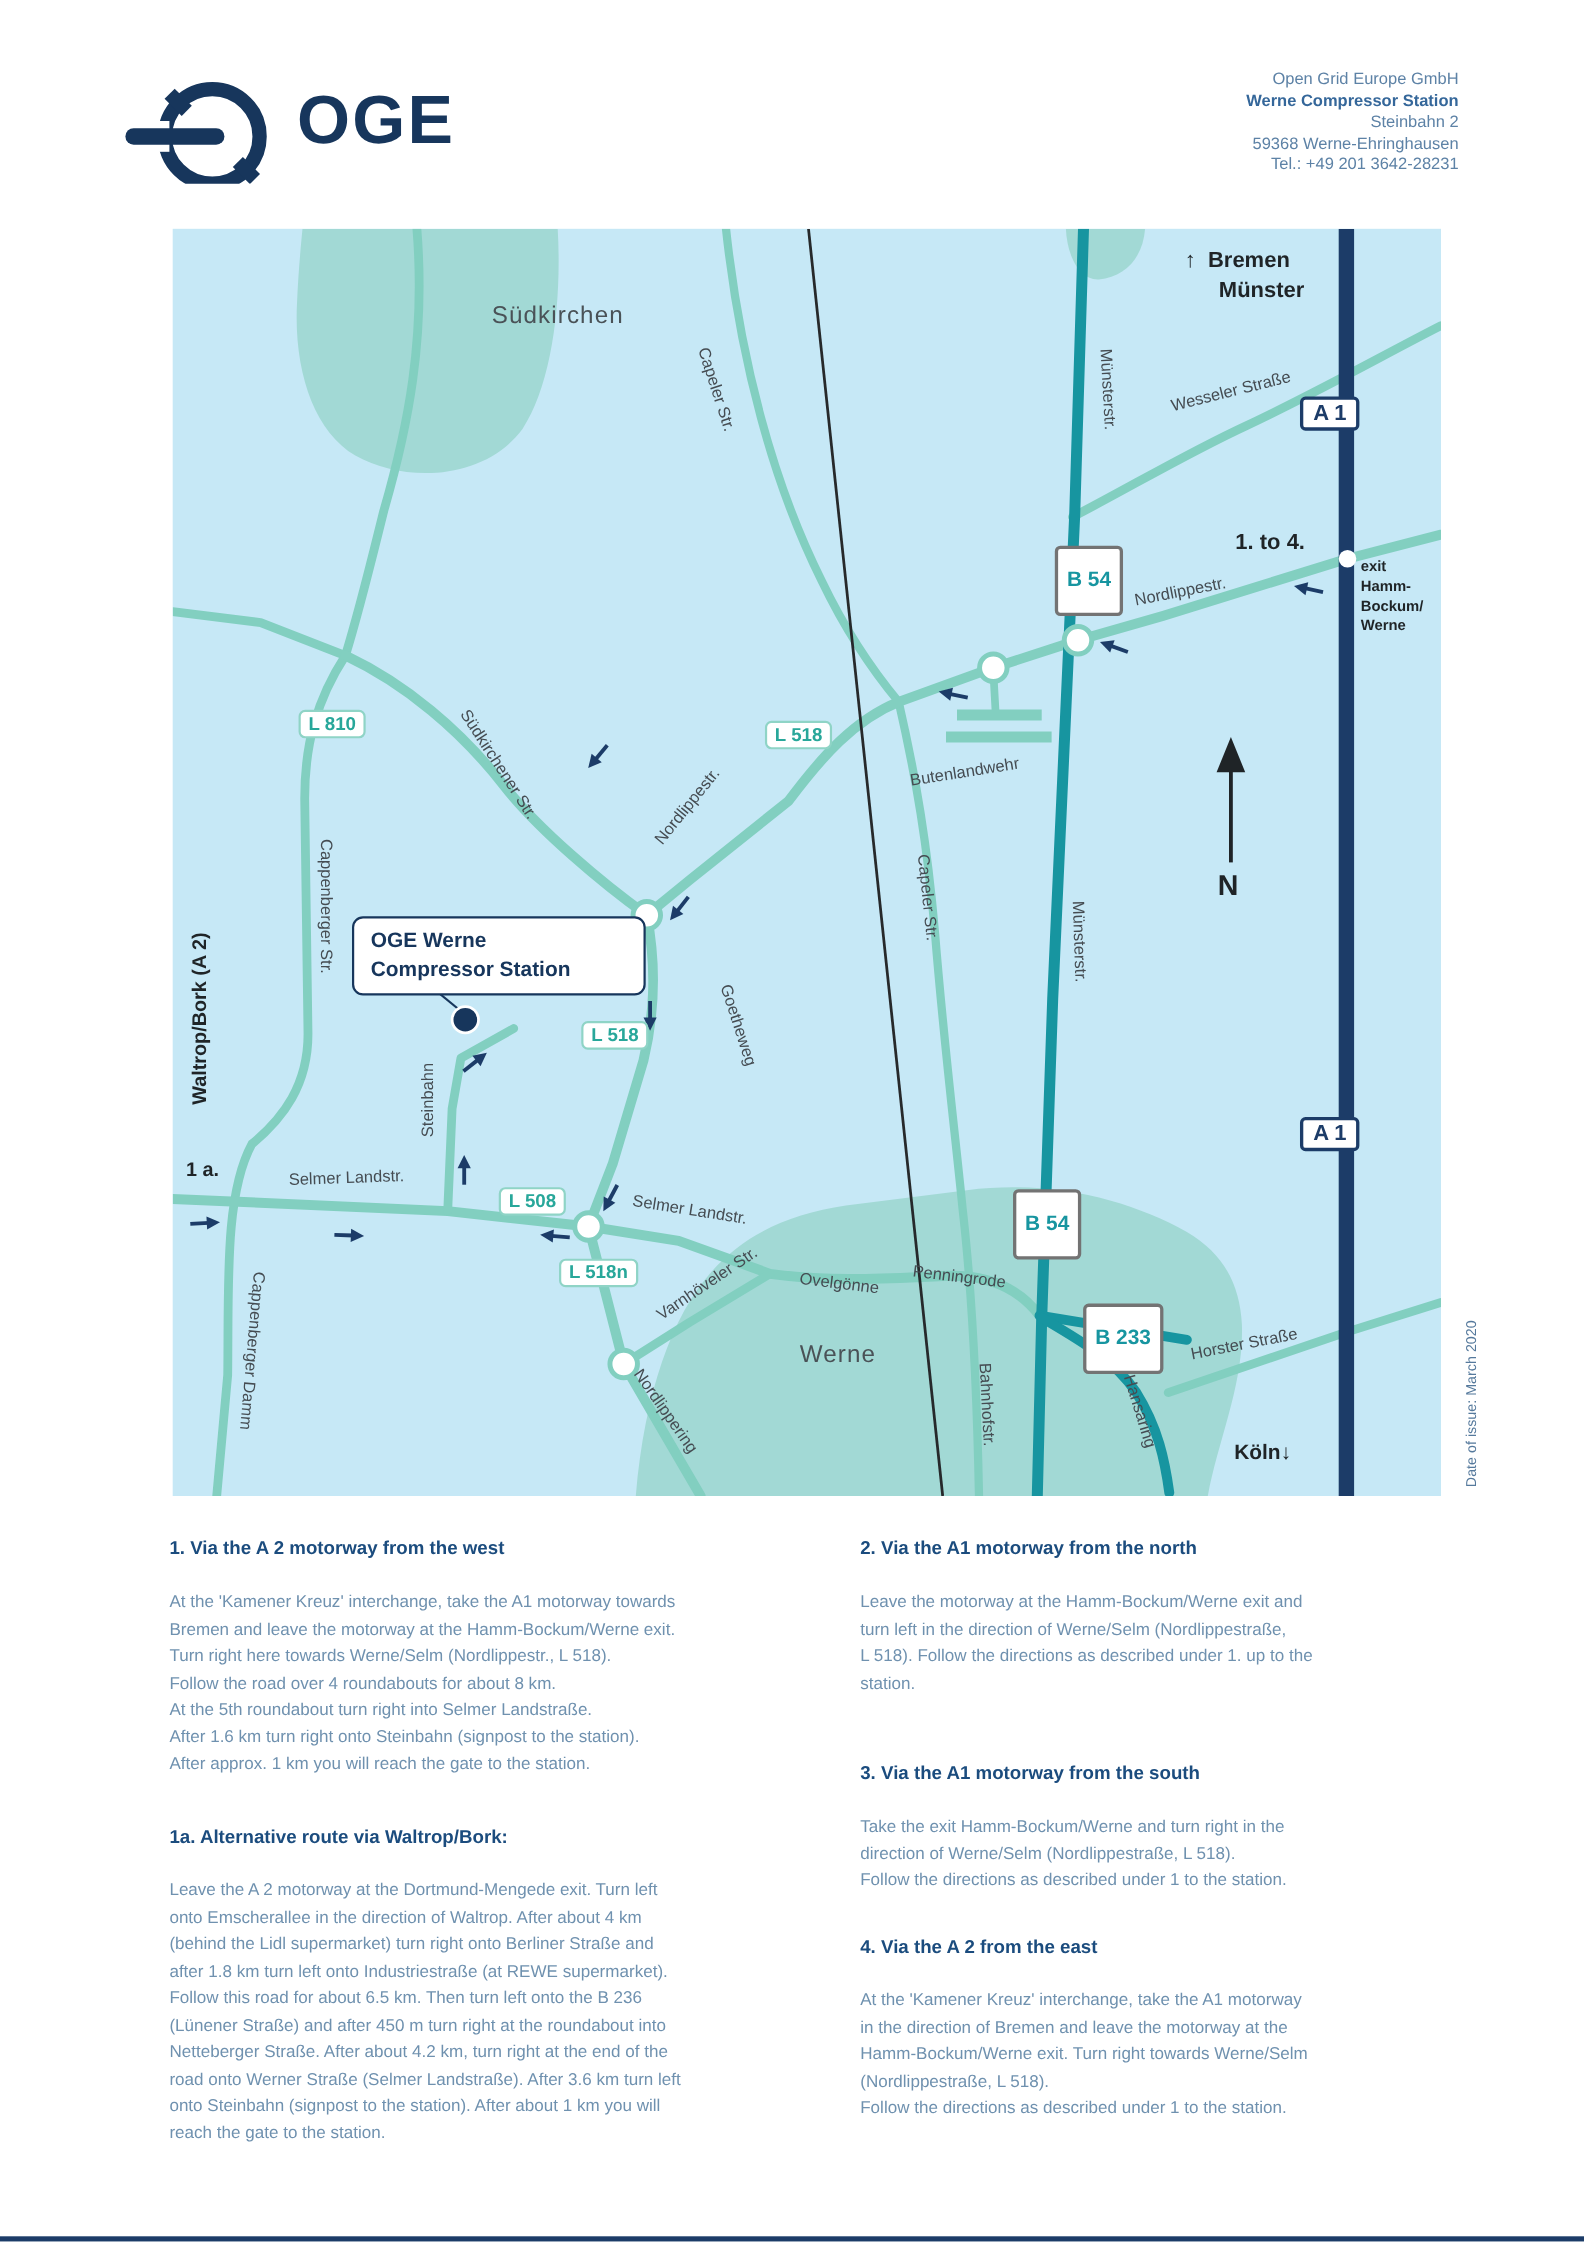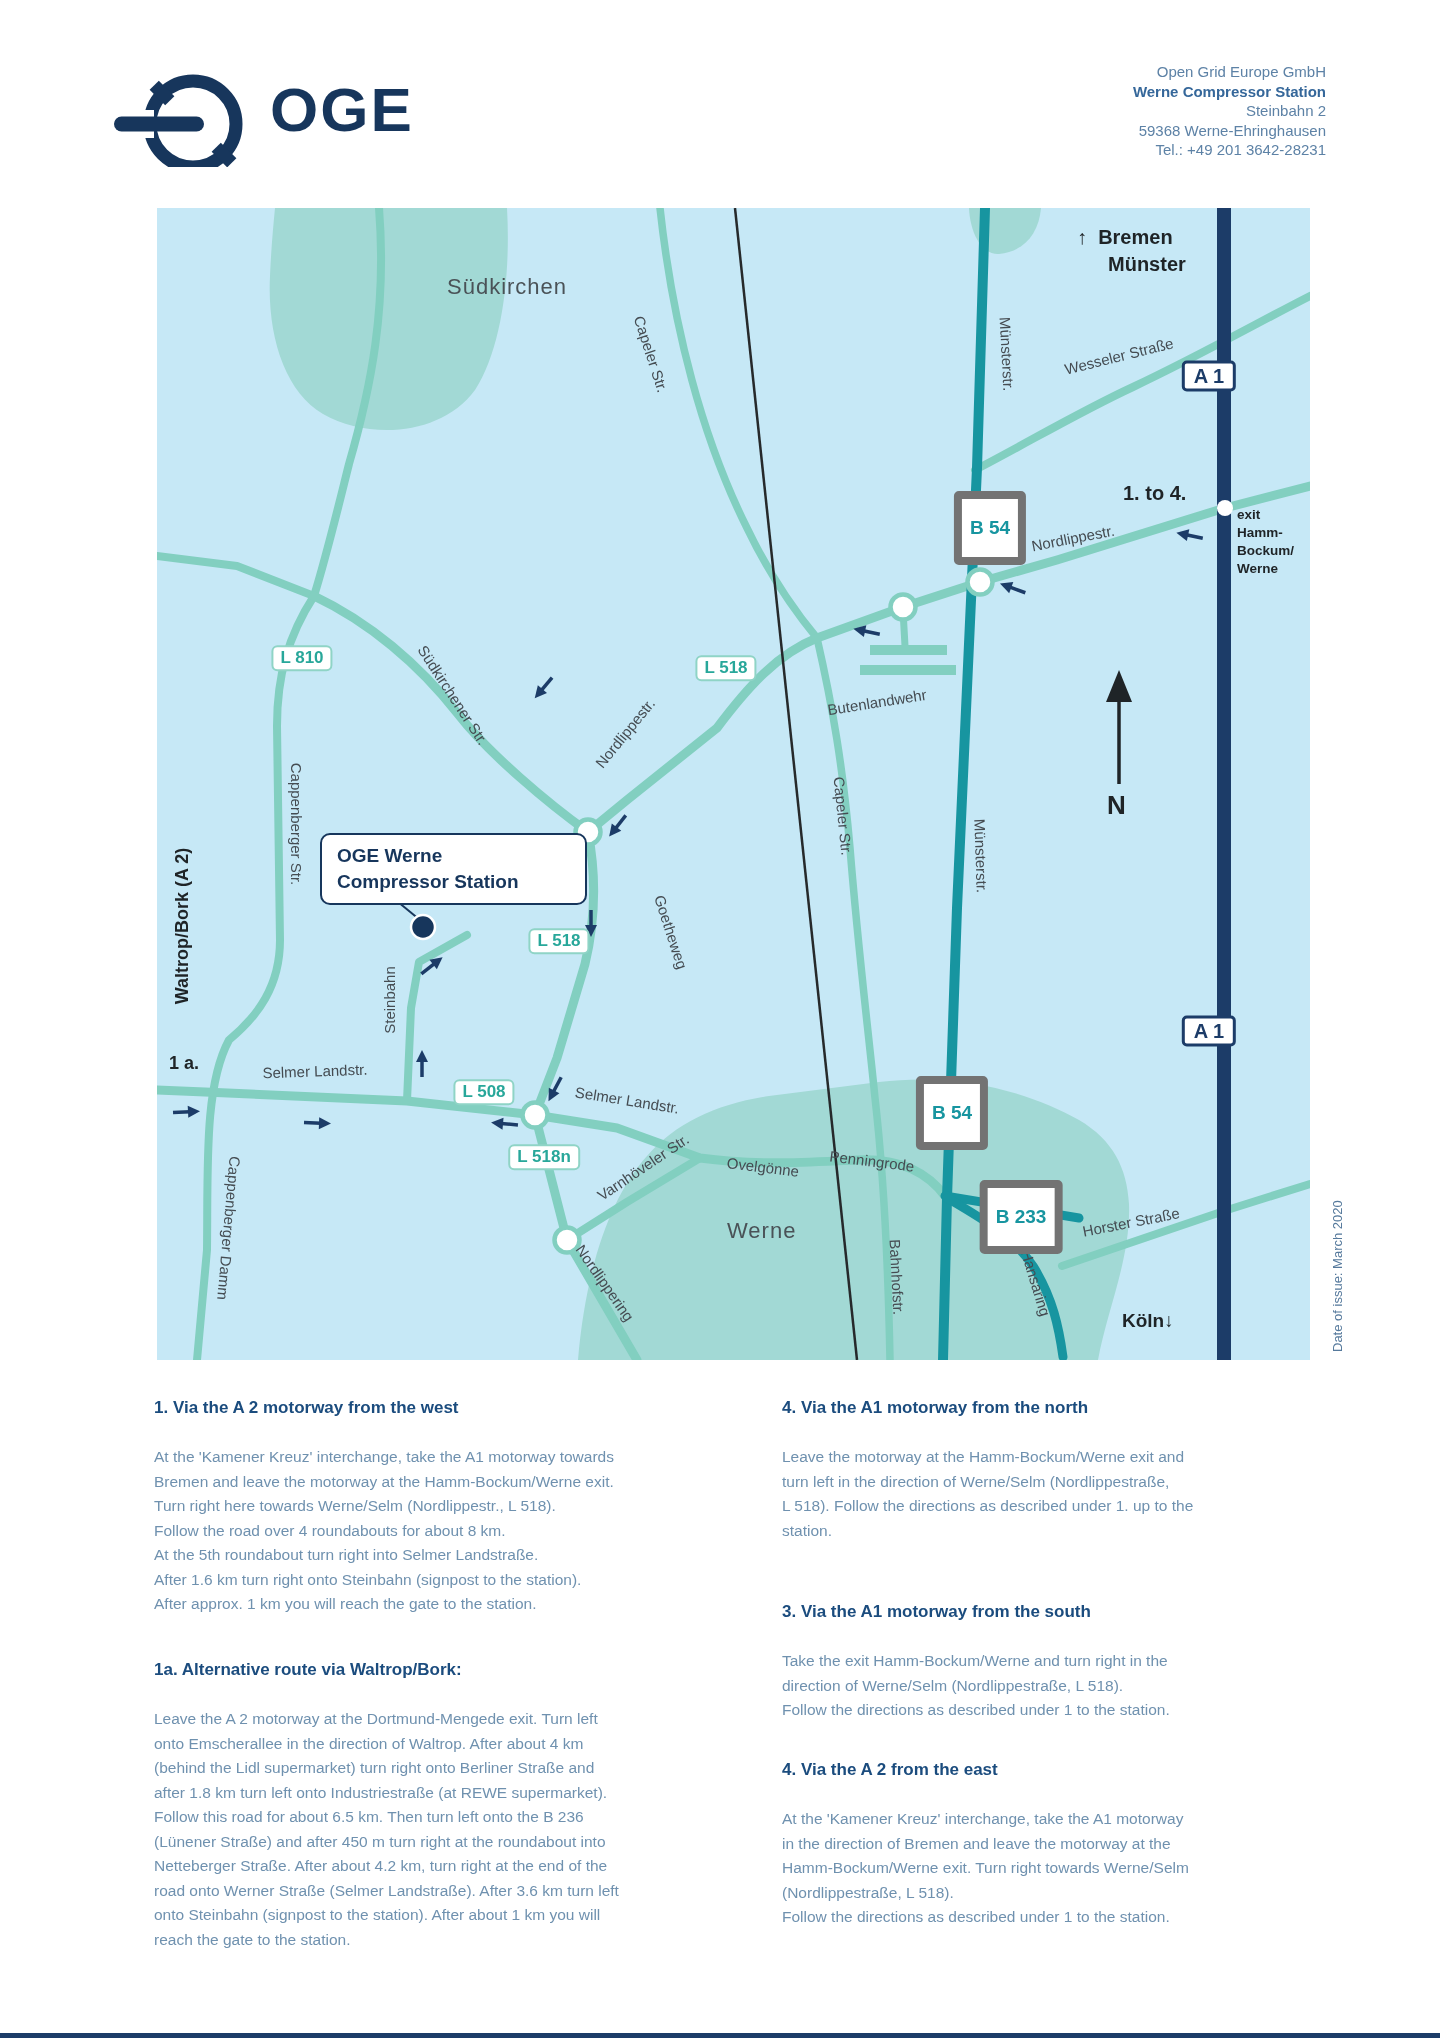--- a/index.html
+++ b/index.html
@@ -14,21 +14,21 @@
 
   
   #map{position:absolute;left:157px;top:208px;width:1153px;height:1152px;background:#c6e8f6;overflow:hidden;}
   #map svg{position:absolute;left:0;top:0;}
   .st{position:absolute;font-size:15px;color:#454c52;white-space:nowrap;transform-origin:center;}
   .city{position:absolute;font-size:22px;color:#4a5257;white-space:nowrap;letter-spacing:1px;}
   .blk{position:absolute;color:#1f2427;font-weight:bold;white-space:nowrap;}
   .badge{position:absolute;transform:translate(-50%,-50%);background:#fff;font-weight:bold;
          white-space:nowrap;border-radius:5px;line-height:1.15;}
   .badge.m{border:3.5px solid #1c3c68;color:#1c3c68;font-size:20px;padding:1px 9px;}
-  .badge.b{border:8px solid #737373;color:#1795a0;font-size:19px;padding:18px 8px;}
+  .badge.b{border:3px solid #737373;color:#1795a0;font-size:19px;padding:18px 8px;}
   .badge.l{border:2.5px solid #8fd4c6;color:#28a79a;font-size:17px;padding:1px 7px;border-radius:6px;}
   #callout{position:absolute;left:163px;top:605px;width:248px;background:#fff;border:2.5px solid #17365c;
            border-radius:10px;padding:8px 0 8px 15px;color:#17365c;font-size:19px;font-weight:bold;line-height:26px;margin-top:20px;}
   #date-issue{position:absolute;left:1330px;top:1352px;transform:rotate(-90deg);transform-origin:0 0;
               width:215px;font-size:13px;color:#55799c;white-space:nowrap;}
 
   
   .sec{position:absolute;width:575px;}
   .sec h3{margin:0 0 27px 0;font-size:17px;color:#1b4c7e;}
   .sec p{margin:0;font-size:15.5px;line-height:24.5px;color:#6f91af;white-space:pre-line;}
@@ -245,21 +245,21 @@
 (behind the Lidl supermarket) turn right onto Berliner Straße and
 after 1.8 km turn left onto Industriestraße (at REWE supermarket).
 Follow this road for about 6.5 km. Then turn left onto the B 236
 (Lünener Straße) and after 450 m turn right at the roundabout into
 Netteberger Straße. After about 4.2 km, turn right at the end of the
 road onto Werner Straße (Selmer Landstraße). After 3.6 km turn left
 onto Steinbahn (signpost to the station). After about 1 km you will
 reach the gate to the station.</p>
   </div>
   <div class="sec" style="left:782px;top:1398px">
-    <h3>4. Via the A1 motorway from the north</h3>
+    <h3>2. Via the A1 motorway from the north</h3>
     <p>Leave the motorway at the Hamm-Bockum/Werne exit and
 turn left in the direction of Werne/Selm (Nordlippestraße,
 L 518). Follow the directions as described under 1. up to the
 station.</p>
   </div>
   <div class="sec" style="left:782px;top:1602px">
     <h3>3. Via the A1 motorway from the south</h3>
     <p>Take the exit Hamm-Bockum/Werne and turn right in the
 direction of Werne/Selm (Nordlippestraße, L 518).
 Follow the directions as described under 1 to the station.</p>

